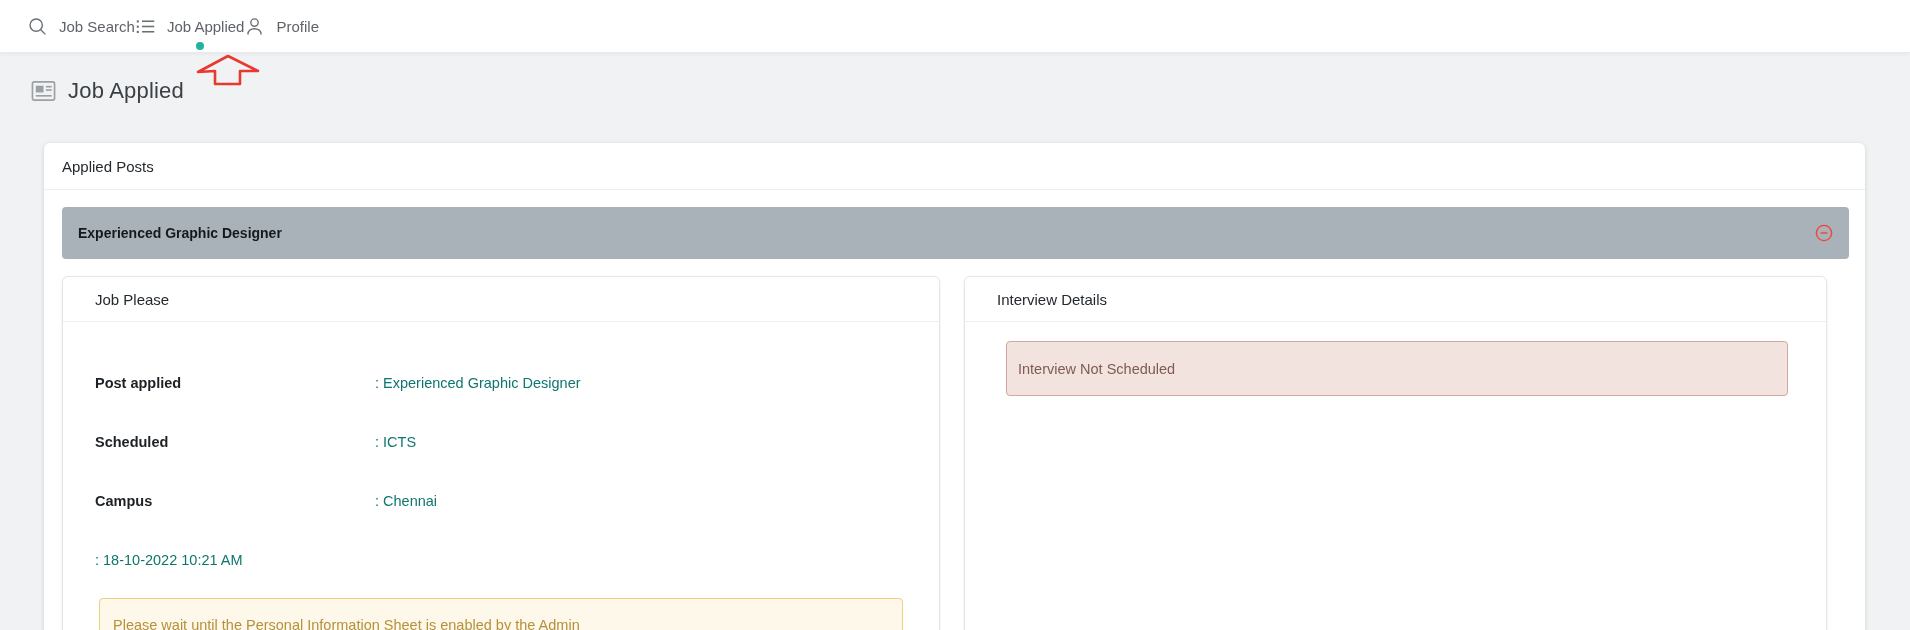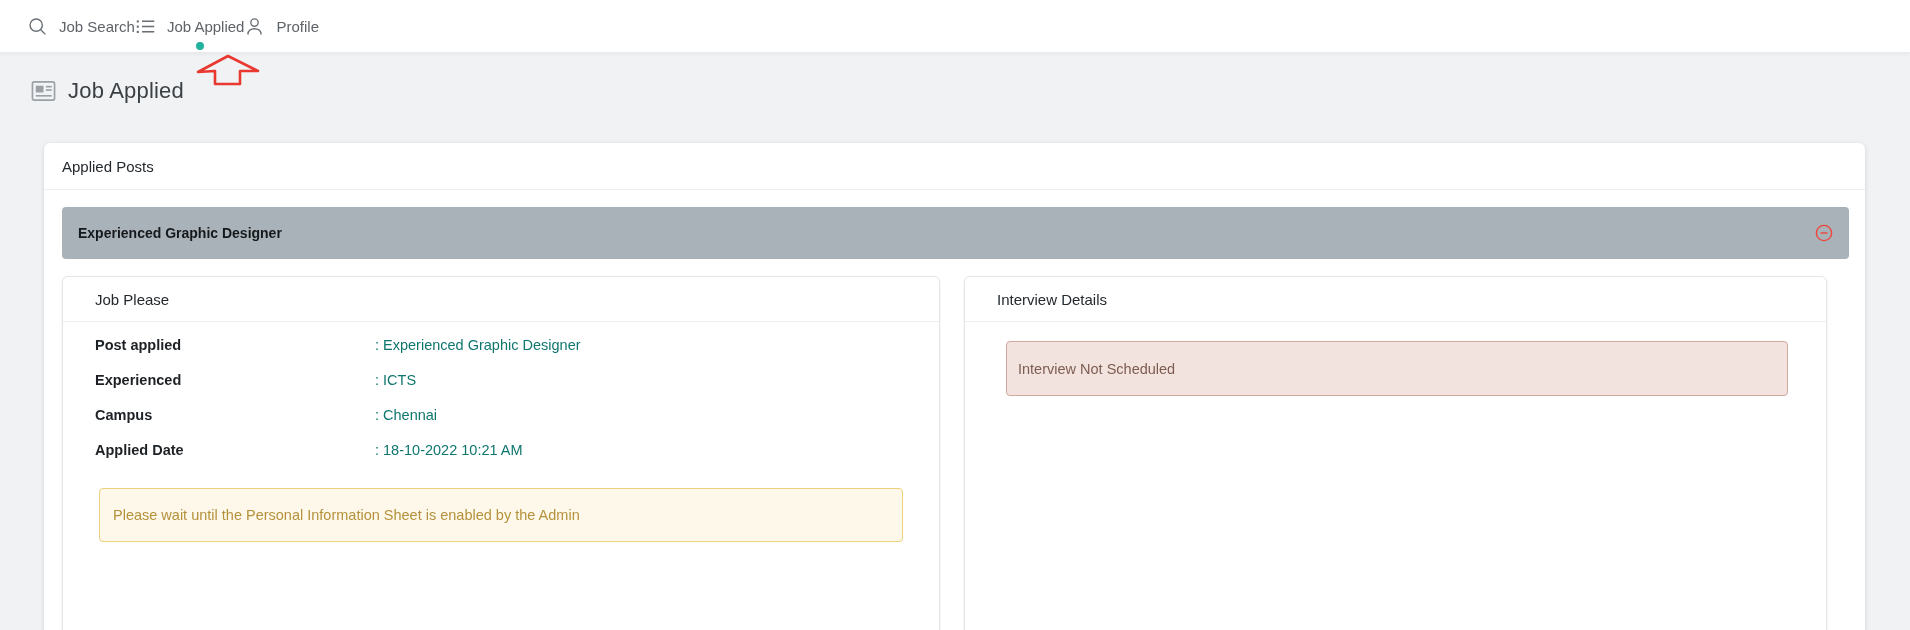--- a/index.html
+++ b/index.html
@@ -75,21 +75,21 @@
   }
   .panel-left  { width: 878px; }
   .panel-right { width: 863px; }
   .panel-header {
     padding: 14px 24px 13px 32px;
     font-size: 15px; color: #24292e; font-weight: 500;
     border-bottom: 1px solid #edeeef;
   }
   .panel-body { padding: 13px 18px 0 32px; }
 
-  .detail-row { display: flex; margin-bottom: 14px; line-height: 21px; font-size: 14.5px; }
+  .detail-row { display: flex; margin-bottom: 14px; line-height: 21px; font-size: 14.5px; margin-top: 38px; }
   .detail-label { width: 280px; font-weight: 700; color: #1d2125; }
   .detail-value { color: #0f766e; }
 
   .notice-box {
     margin: 27px 18px 0 4px; min-height: 54px;
     background: #fdf8e9; border: 1px solid #eece7f; border-radius: 4px;
     display: flex; align-items: center; padding-left: 13px;
     color: #b5913c; font-size: 14.5px;
   }
   .status-box {
@@ -162,29 +162,28 @@
   <div class="accordion-body">
 
     <div class="panel panel-left">
       <div class="panel-header">Job Please</div>
       <div class="panel-body">
         <div class="detail-row">
           <span class="detail-label">Post applied</span>
           <span class="detail-value">: Experienced Graphic Designer</span>
         </div>
         <div class="detail-row">
-          <span class="detail-label">Experienced</span>
+          <span class="detail-label">Scheduled</span>
           <span class="detail-value">: ICTS</span>
         </div>
         <div class="detail-row">
           <span class="detail-label">Campus</span>
           <span class="detail-value">: Chennai</span>
         </div>
         <div class="detail-row">
-          <span class="detail-label">Applied Date</span>
           <span class="detail-value">: 18-10-2022 10:21 AM</span>
         </div>
         <div class="notice-box">
           <span>Please wait until the Personal Information Sheet is enabled by the Admin</span>
         </div>
       </div>
     </div>
 
     <div class="panel panel-right">
       <div class="panel-header">Interview Details</div>

